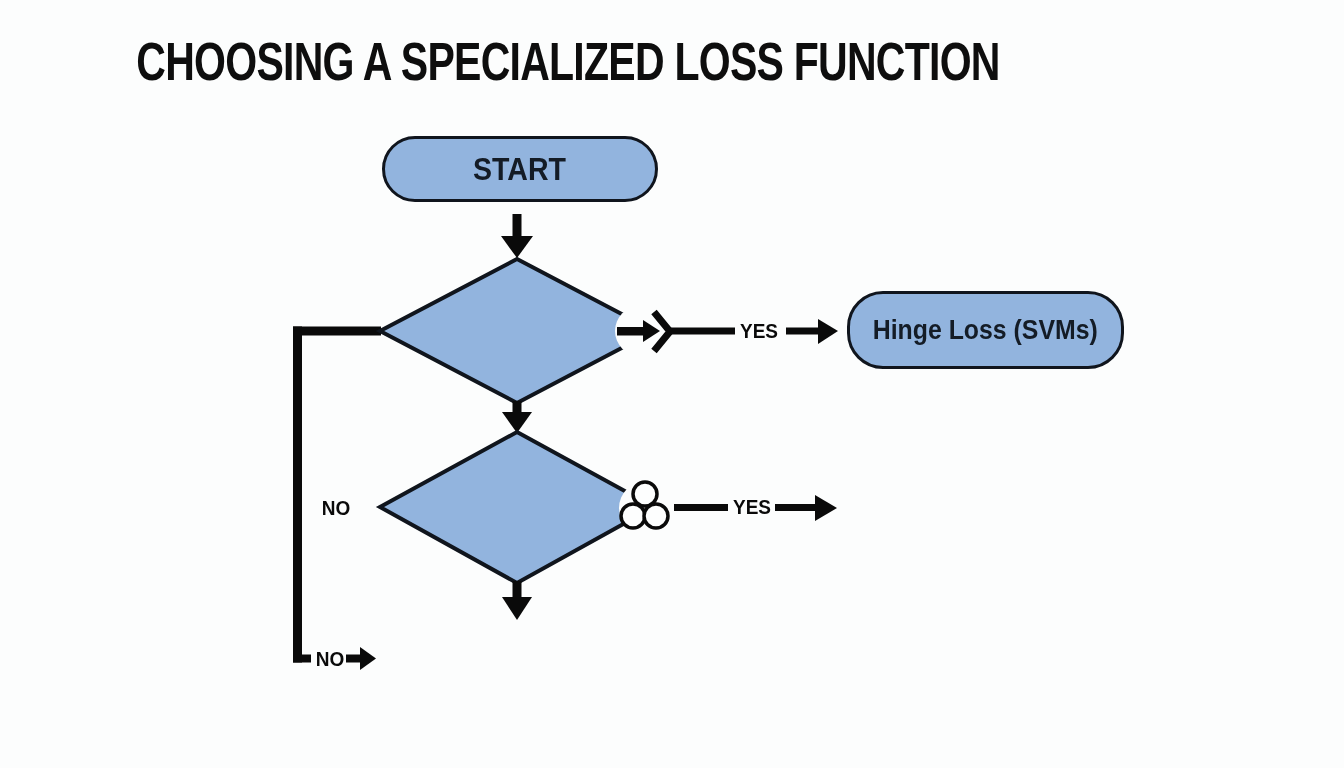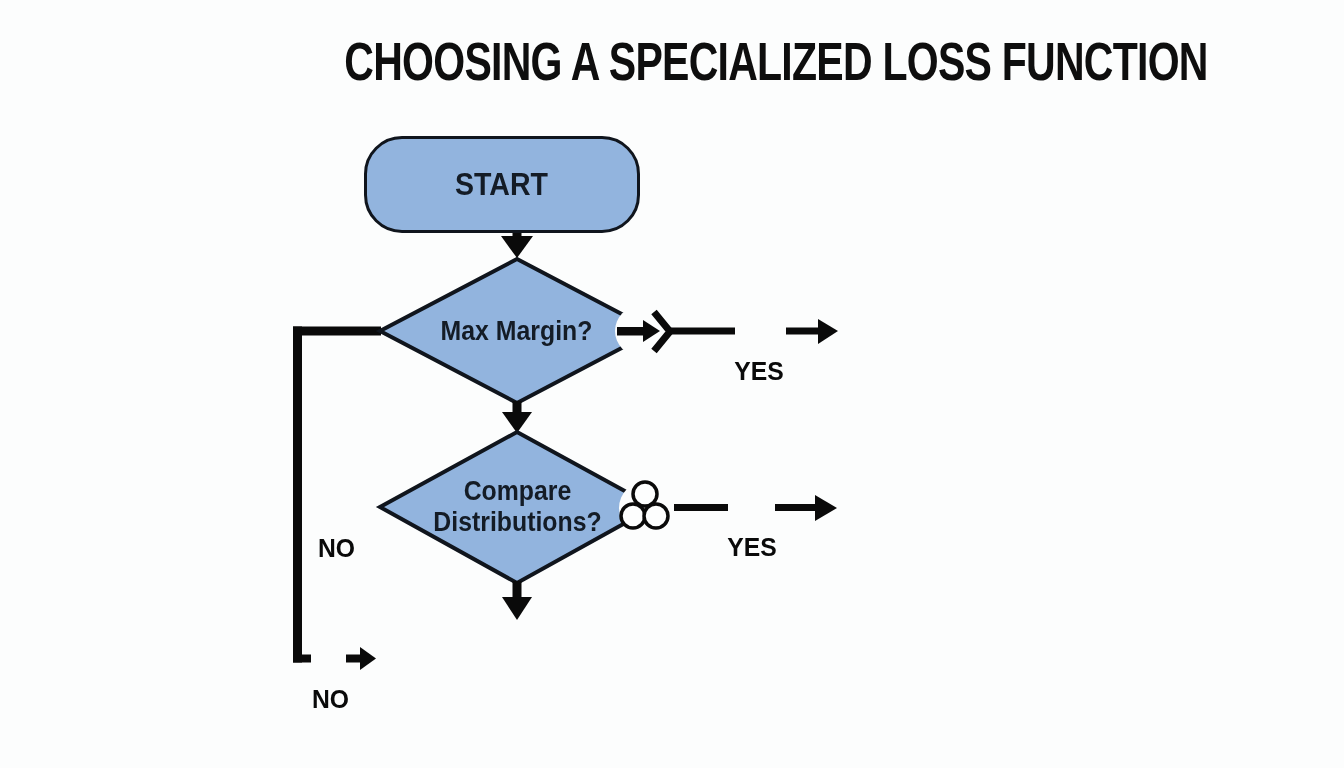--- a/index.html
+++ b/index.html
@@ -10,21 +10,21 @@
     --text:#141c26;
   }
   html,body{margin:0;padding:0;}
   body{font-family:"Liberation Sans", sans-serif; background:#fff;}
   .canvas{
     position:relative; width:1344px; height:768px;
     background:var(--bg); overflow:hidden;
   }
   .title{
     position:absolute; top:30px; left:0; width:1344px;
-    text-align:right; font-size:54px; font-weight:bold;
+    text-align:left; font-size:54px; font-weight:bold;
     color:#0e0e0e; white-space:nowrap;
   }
   .title .squeeze{display:inline-block; transform:scaleX(0.76); letter-spacing:-1px;}
   svg.wires{position:absolute; left:0; top:0; z-index:1;}
   .diamond{fill:var(--node-fill); stroke:var(--node-border); stroke-width:4px;}
   .ink{fill:var(--ink);}
   .notch{fill:var(--bg); stroke:none;}
   .chev{stroke:var(--ink); stroke-width:7px; fill:none;}
   .mini-circle{fill:#fdfefe; stroke:var(--ink); stroke-width:3.5px;}
   .node{
@@ -38,21 +38,21 @@
   }
   .fs31{font-size:31px;}
   .fs27{font-size:27px;}
   .dlabel{
     position:absolute; z-index:3; display:flex;
     align-items:center; justify-content:center;
   }
   .edge-label{
     position:absolute; z-index:3; display:flex;
     align-items:center; justify-content:center;
-    font-weight:bold; color:var(--ink); font-size:26px;margin-top:40px;
+    font-weight:bold; color:var(--ink); font-size:20px;
   }
   .edge-label span{display:inline-block; transform:scaleX(0.95);}
 </style>
 </head>
 <body>
 
 <div class="canvas">
 
   <div class="title">
     <span class="squeeze">CHOOSING A SPECIALIZED LOSS FUNCTION</span>
@@ -107,37 +107,31 @@
       <rect class="ink" x="775" y="504" width="40" height="7"></rect>
       <polygon class="ink" points="815,495 815,521 837,508"></polygon>
     </g>
 
     <g>
       <rect class="ink" x="512.5" y="581" width="9" height="18"></rect>
       <polygon class="ink" points="502,597 532,597 517,620"></polygon>
     </g>
   </svg>
 
-  <div class="node" style="left:364px; top:136px; width:276px; height:97px; border-radius:38px;">
+  <div class="node" style="left:382px; top:136px; width:276px; height:66px; border-radius:38px;">
     <span class="node-label fs31">START</span>
+  </div>
+
+  <div class="node" style="left:847px; top:291px; width:277px; height:78px; border-radius:36px;">
+    <span class="node-label fs27">Hinge Loss (SVMs)</span>
   </div>
 
 
 
 
-  <div class="dlabel" style="left:397px; top:311px; width:240px; height:40px;">
-    <span class="node-label fs27">Max Margin?</span>
-  </div>
-
-  <div class="dlabel" style="left:397px; top:474px; width:240px; height:66px;">
-    <span class="node-label fs27">
-      <div>Compare</div>
-      <div>Distributions?</div>
-    </span>
-  </div>
 
   <div class="edge-label" style="left:730px; top:317px; width:58px; height:28px;">
     <span>YES</span>
   </div>
 
   <div class="edge-label" style="left:723px; top:493px; width:58px; height:28px;">
     <span>YES</span>
   </div>
 
   <div class="edge-label" style="left:306px; top:494px; width:60px; height:28px;">

